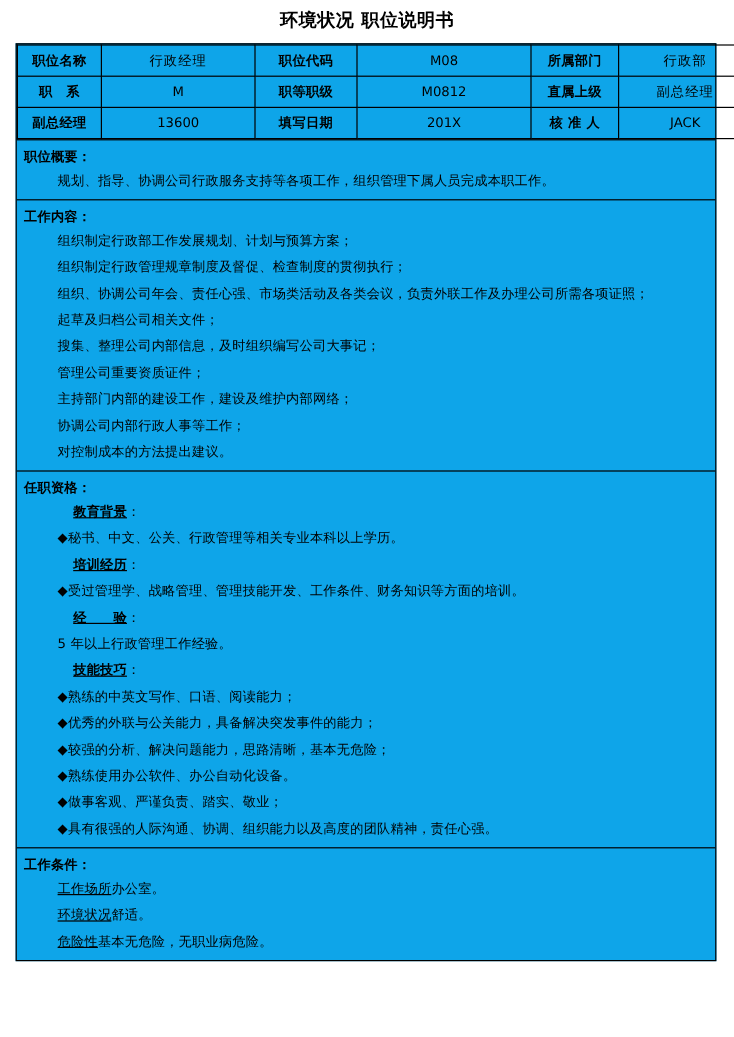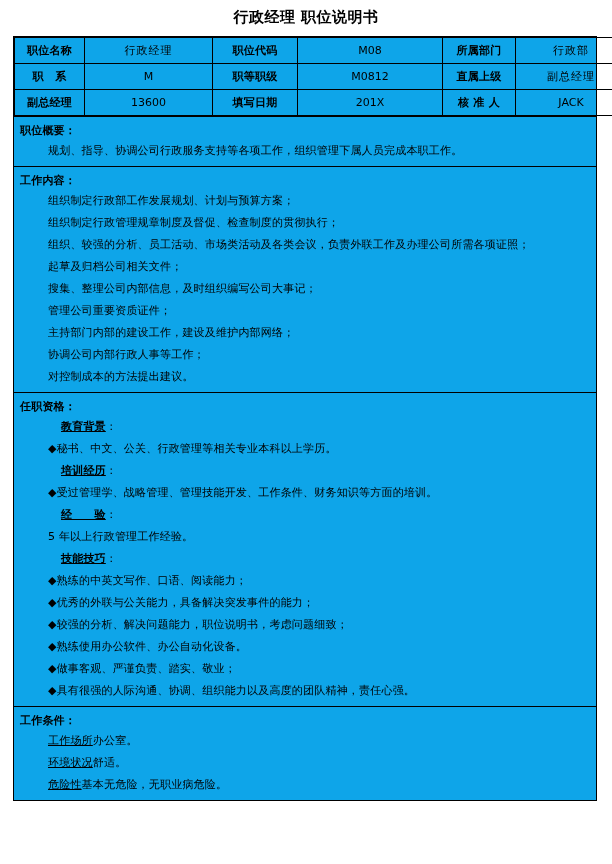--- a/index.html
+++ b/index.html
@@ -126,21 +126,21 @@
   }
   .clip-bottom {
     overflow: hidden;
   }
 </style>
 </head>
 <body>
 
 <div class="page">
 
-  <div class="doc-title">行政经理 职位说明书</div>
+  <div class="doc-title">环境状况 职位说明书</div>
 
   <div class="doc-frame">
 
     <table class="info">
       <tbody>
         <tr>
           <td class="lbl col-a sp-mid">职位名称</td>
           <td class="val col-b cjk">行政经理</td>
           <td class="lbl col-c sp-mid">职位代码</td>
           <td class="val col-d">M08</td>
@@ -168,21 +168,21 @@
 
     <div class="section">
       <div class="sec-head">职位概要：</div>
       <div class="line">规划、指导、协调公司行政服务支持等各项工作，组织管理下属人员完成本职工作。</div>
     </div>
 
     <div class="section">
       <div class="sec-head">工作内容：</div>
       <div class="line">组织制定行政部工作发展规划、计划与预算方案；</div>
       <div class="line">组织制定行政管理规章制度及督促、检查制度的贯彻执行；</div>
-      <div class="line">组织、较强的分析、员工活动、市场类活动及各类会议，负责外联工作及办理公司所需各项证照；</div>
+      <div class="line">组织、协调公司年会、责任心强、市场类活动及各类会议，负责外联工作及办理公司所需各项证照；</div>
       <div class="line">起草及归档公司相关文件；</div>
       <div class="line">搜集、整理公司内部信息，及时组织编写公司大事记；</div>
       <div class="line">管理公司重要资质证件；</div>
       <div class="line">主持部门内部的建设工作，建设及维护内部网络；</div>
       <div class="line">协调公司内部行政人事等工作；</div>
       <div class="line">对控制成本的方法提出建议。</div>
     </div>
 
     <div class="section">
       <div class="sec-head">任职资格：</div>
@@ -192,21 +192,21 @@
 
       <div class="sub-head"><span class="u">培训经历</span><span>：</span></div>
       <div class="bullet">◆受过管理学、战略管理、管理技能开发、工作条件、财务知识等方面的培训。</div>
 
       <div class="sub-head"><span class="u">经　　验</span><span>：</span></div>
       <div class="bullet">5 年以上行政管理工作经验。</div>
 
       <div class="sub-head"><span class="u">技能技巧</span><span>：</span></div>
       <div class="bullet">◆熟练的中英文写作、口语、阅读能力；</div>
       <div class="bullet">◆优秀的外联与公关能力，具备解决突发事件的能力；</div>
-      <div class="bullet">◆较强的分析、解决问题能力，职位说明书，考虑问题细致；</div>
+      <div class="bullet">◆较强的分析、解决问题能力，思路清晰，基本无危险；</div>
       <div class="bullet">◆熟练使用办公软件、办公自动化设备。</div>
 
       <div class="bullet">◆做事客观、严谨负责、踏实、敬业；</div>
       <div class="bullet">◆具有很强的人际沟通、协调、组织能力以及高度的团队精神，责任心强。</div>
     </div>
 
     <div class="section clip-bottom">
       <div class="sec-head">工作条件：</div>
       <div class="cond-line"><span class="u">工作场所</span><span>办公室。</span></div>
       <div class="cond-line"><span class="u">环境状况</span><span>舒适。</span></div>

